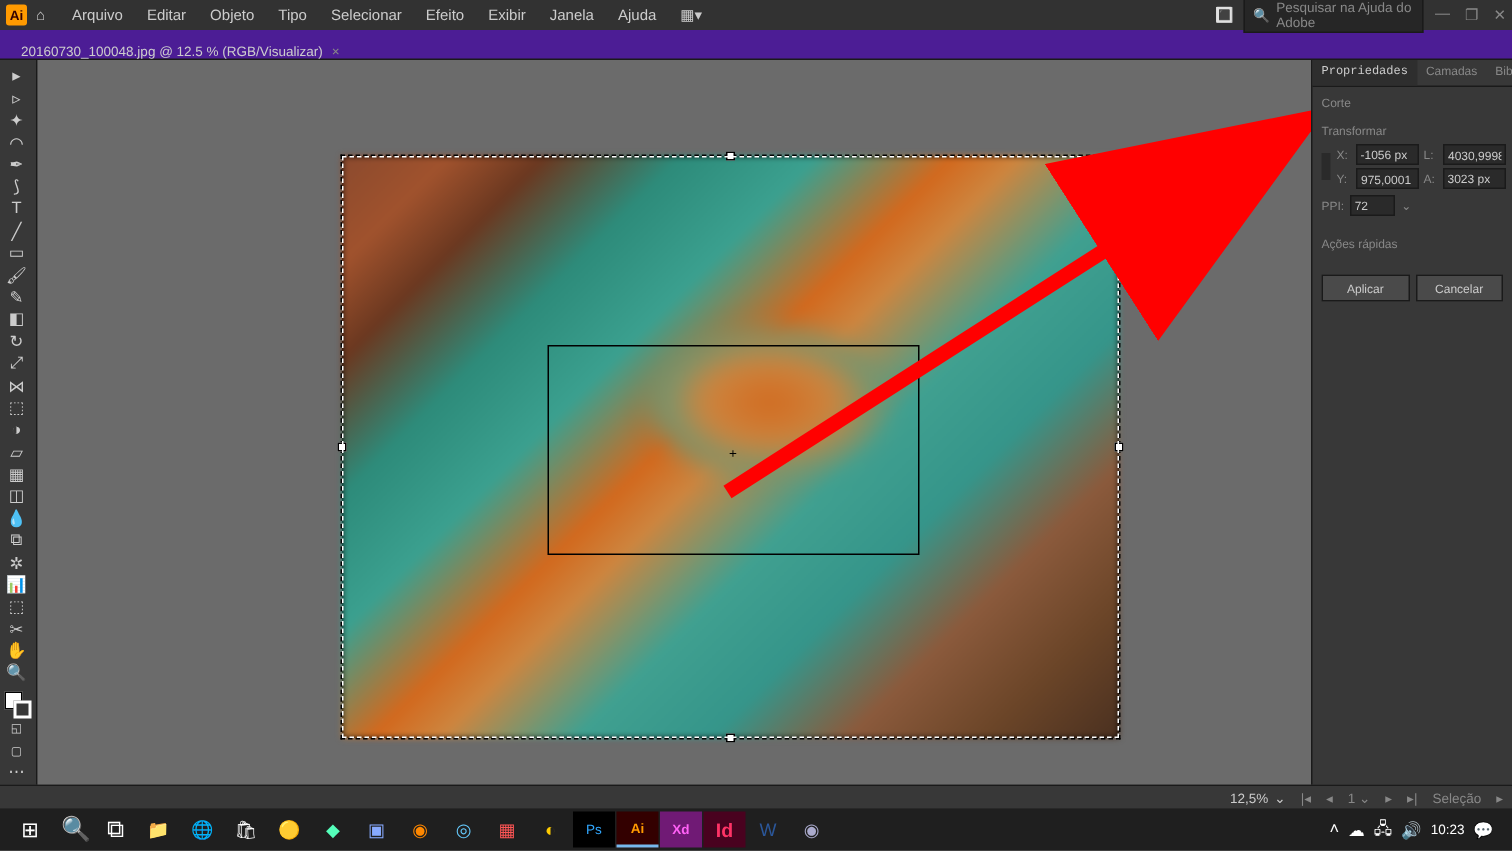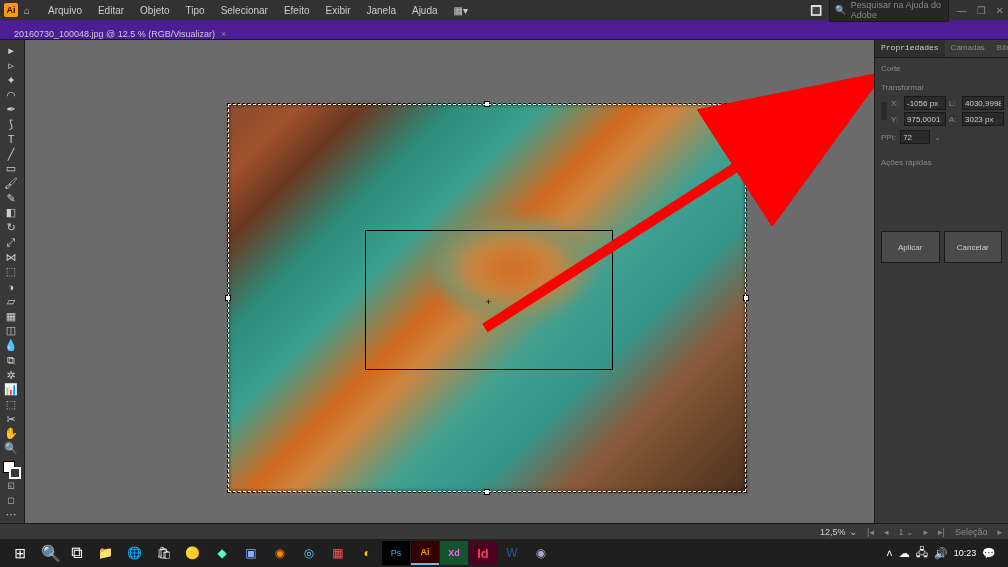--- a/index.html
+++ b/index.html
@@ -68,21 +68,21 @@
     .xy-row { display: flex; align-items: center; gap: 3px; }
     .xy-row .lbl { font-size: 8px; color: #888; width: 10px; }
     .xy-row input { width: 42px; height: 14px; background: #2a2a2a; border: 1px solid #1a1a1a; color: #ccc; font-size: 8px; padding: 0 2px; }
     .ppi-row { margin-top: 4px; display: flex; align-items: center; gap: 4px; }
     .ppi-row .lbl { font-size: 8px; color: #888; }
     .ppi-row input { width: 30px; height: 14px; background: #2a2a2a; border: 1px solid #1a1a1a; color: #ccc; font-size: 8px; padding: 0 2px; }
     .ppi-row .dd { font-size: 8px; color: #888; }
     .actions-section { margin-top: 14px; }
     .actions-label { font-size: 8px; color: #888; margin-bottom: 16px; }
     .actions-buttons { display: flex; gap: 4px; }
-    .actions-buttons button { flex: 1; height: 32px; background: #4a4a4a; border: 1px solid #1a1a1a; color: #ccc; font-size: 8px; cursor: pointer; margin-top: 48px; }
+    .actions-buttons button { flex: 1; height: 18px; background: #4a4a4a; border: 1px solid #1a1a1a; color: #ccc; font-size: 8px; cursor: pointer; }
     
     
     .statusbar { height: 16px; background: #383838; border-top: 1px solid #1a1a1a; display: flex; align-items: center; font-size: 9px; color: #ccc; padding: 0 6px; gap: 10px; justify-content: flex-end; }
     .statusbar .zoom { display: flex; align-items: center; gap: 4px; }
     .statusbar .sb-item { color: #888; }
     
     
     .taskbar { position: absolute; bottom: 0; left: 0; right: 0; height: 28px; background: #1f1f1f; display: flex; align-items: center; padding: 0 4px; }
     .taskbar .start { width: 32px; height: 24px; display: flex; align-items: center; justify-content: center; color: #fff; font-size: 14px; cursor: pointer; }
     .taskbar .tb-search { width: 22px; height: 22px; display: flex; align-items: center; justify-content: center; color: #fff; margin-left: 4px; }
@@ -276,21 +276,21 @@
     <div class="tb-icon" style="color:#fff">🛍</div>
     <div class="tb-icon">🟡</div>
     <div class="tb-icon" style="color:#5fb">◆</div>
     <div class="tb-icon" style="color:#8af">▣</div>
     <div class="tb-icon" style="color:#f80">◉</div>
     <div class="tb-icon" style="color:#6cf">◎</div>
     <div class="tb-icon" style="color:#f55">▦</div>
     <div class="tb-icon" style="color:#fc0">◐</div>
     <div class="tb-icon" style="background:#000000;color:#31a8ff;font-size:9px;font-weight:normal">Ps</div>
     <div class="tb-icon active" style="background:#330000;color:#ff9a00;font-size:9px;font-weight:bold">Ai</div>
-    <div class="tb-icon" style="background:#14532d;color:#ff61f6;font-size:9px;font-weight:bold">Xd</div>
+    <div class="tb-icon" style="background:#701a75;color:#ff61f6;font-size:9px;font-weight:bold">Xd</div>
     <div class="tb-icon" style="background:#49021f;color:#ff3366;font-size:13px;font-weight:bold">Id</div>
     <div class="tb-icon" style="color:#2b579a">W</div>
     <div class="tb-icon" style="color:#aac">◉</div>
   </div>
   <div class="spacer"></div>
   <div class="tray">
     <span class="tray-icon">˄</span>
     <span class="tray-icon">☁</span>
     <span class="tray-icon">🖧</span>
     <span class="tray-icon">🔊</span>

